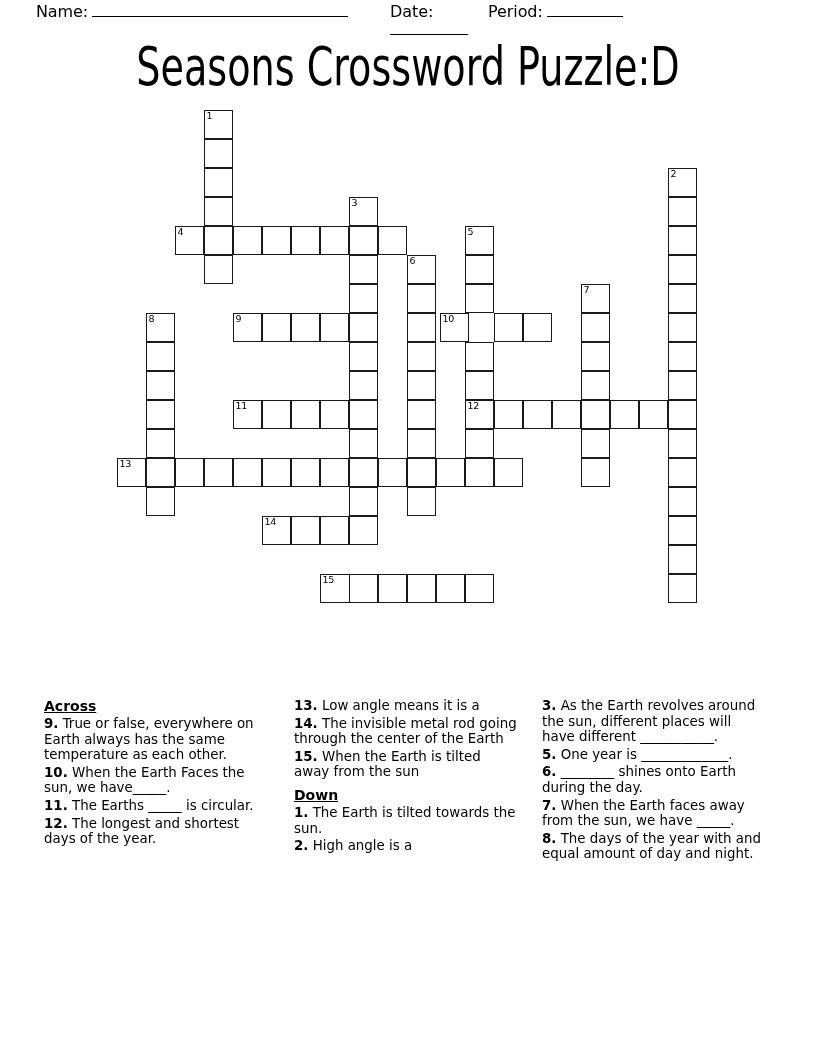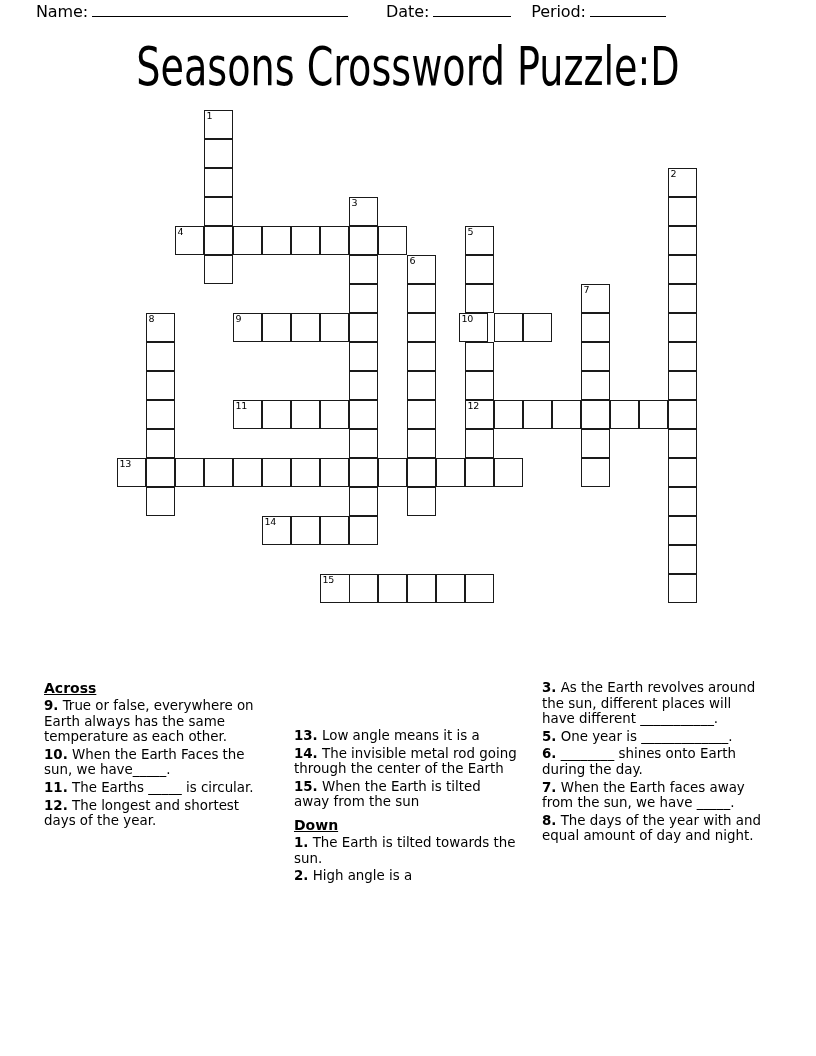--- a/index.html
+++ b/index.html
@@ -42,21 +42,21 @@
     display: inline-block;
     border-bottom: 1.2px solid #000;
     margin-left: 4px;
     height: 13px;
   }
   .blank-name  { width: 256px; }
   .blank-date  { width: 78px; }
   .blank-period{ width: 76px; }
 
   .hdr-name   { margin-left: 36px; }
-  .hdr-date   { margin-left: 38px; }
+  .hdr-date   { margin-left: 38px; flex-direction: column; }
   .hdr-period { margin-left: 20px; }
 
   
   .title {
     position: absolute;
     left: 0;
     top: 36px;
     width: 816px;
     text-align: center;
     font-size: 53px;
@@ -92,32 +92,32 @@
     line-height: 10px;
     font-family: "DejaVu Sans", sans-serif;
     color: #000;
     letter-spacing: -0.3px;
   }
 
   
   #clues {
     position: absolute;
     left: 44px;
-    top: 680px;
+    top: 698px;
     width: 736px;
     height: 300px;
     display: flex;
     gap: 8px;
   }
   .clue-col {
     width: 245px;
     box-sizing: border-box;
     padding-right: 12px;
   }
-  .clue-col.col2 { padding-left: 2px; margin-top: 48px; }
+  .clue-col.col2 { padding-left: 2px; }
   .clue-col.col3 { padding-left: 2px; }
 
   .clue-heading {
     font-size: 14px;
     font-weight: bold;
     text-decoration: underline;
     margin: 0 0 1px 0;
     line-height: 17px;
     font-family: "DejaVu Sans", sans-serif;
   }
@@ -199,21 +199,21 @@
     <div class="cell" style="left: 233px; top: 226px;"></div>
     <div class="cell" style="left: 262px; top: 226px;"></div>
     <div class="cell" style="left: 291px; top: 226px;"></div>
     <div class="cell" style="left: 320px; top: 226px;"></div>
     <div class="cell" style="left: 378px; top: 226px;"></div>
     <div class="cell" style="left: 465px; top: 226px;">
       <span class="cell-num">5</span>
     </div>
     <div class="cell" style="left: 465px; top: 255px;"></div>
     <div class="cell" style="left: 465px; top: 284px;"></div>
-    <div class="cell" style="left: 459px; top: 313px;">
+    <div class="cell" style="left: 440px; top: 313px;">
       <span class="cell-num">10</span>
     </div>
     <div class="cell" style="left: 465px; top: 342px;"></div>
     <div class="cell" style="left: 465px; top: 371px;"></div>
     <div class="cell" style="left: 465px; top: 400px;">
       <span class="cell-num">12</span>
     </div>
     <div class="cell" style="left: 465px; top: 429px;"></div>
     <div class="cell" style="left: 465px; top: 458px;"></div>
     <div class="cell" style="left: 407px; top: 255px;">

